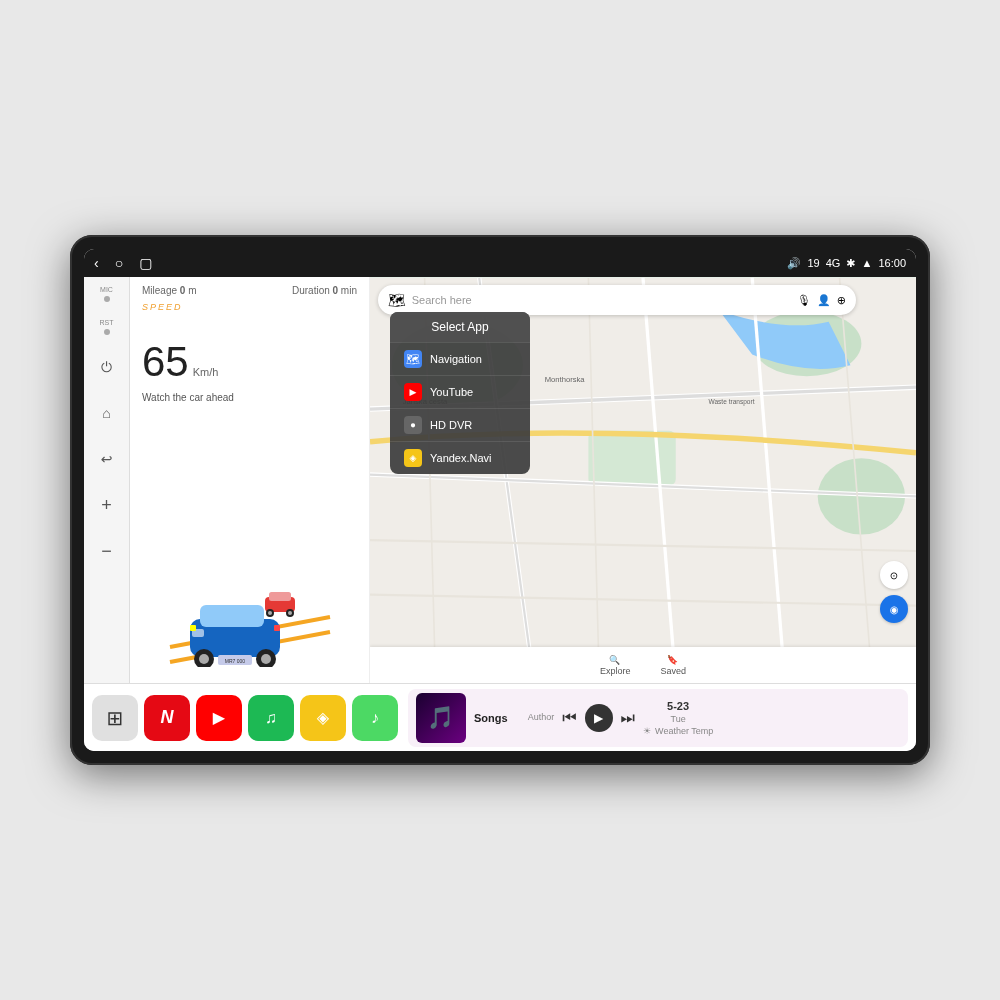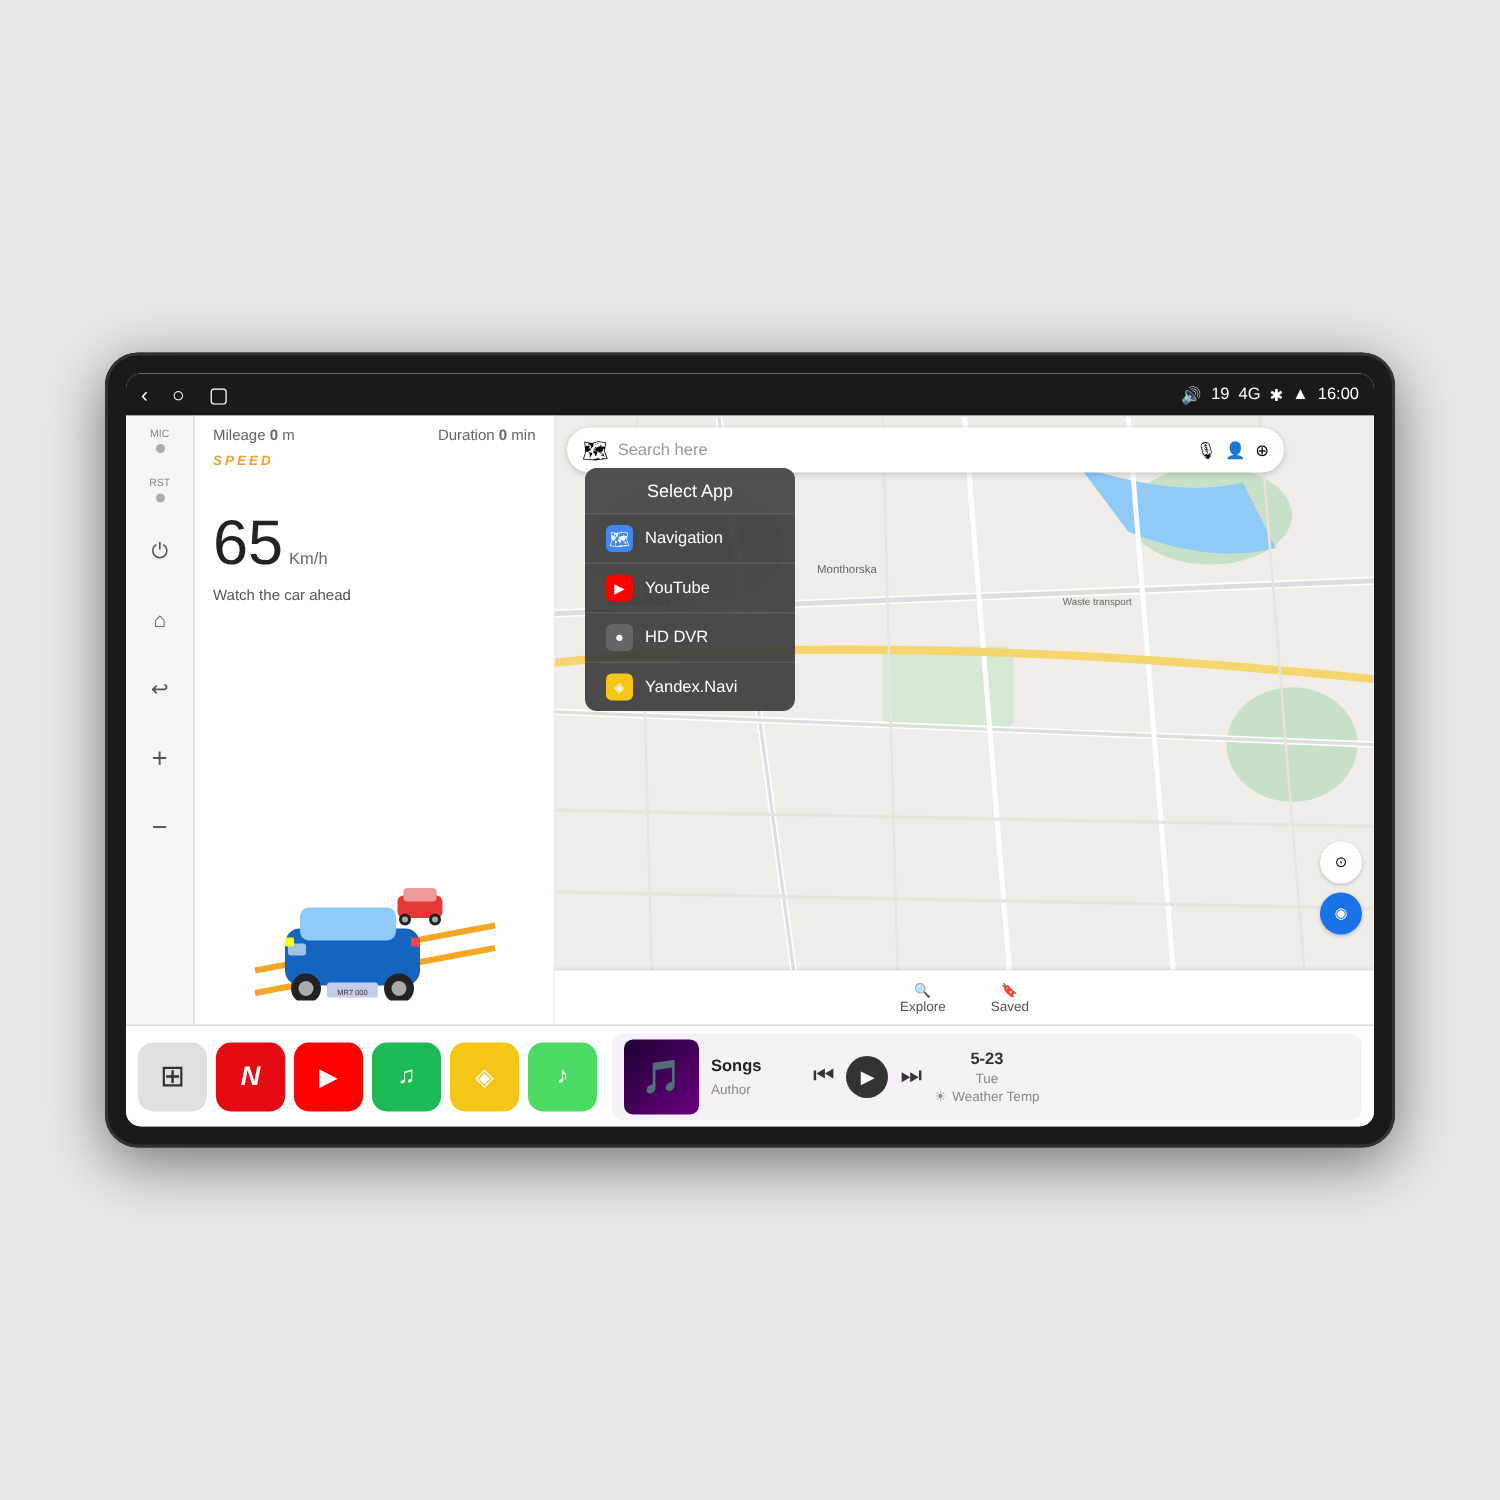--- a/index.html
+++ b/index.html
@@ -108,21 +108,21 @@
     .mileage-row {
       display: flex;
       justify-content: space-between;
       font-size: 10px;
       color: #666;
     }
     .speed-label {
       font-size: 9px;
       color: #f0a030;
       font-style: italic;
-      font-weight: bold;
+      font-weight: normal;
       letter-spacing: 2px;
     }
     .speed-display {
       display: flex;
       align-items: baseline;
       gap: 4px;
     }
     .speed-number {
       font-size: 42px;
       font-weight: 300;
@@ -304,22 +304,22 @@
       border-radius: 6px;
       background: linear-gradient(135deg, #1a0030, #6b0080);
       display: flex;
       align-items: center;
       justify-content: center;
       font-size: 22px;
       flex-shrink: 0;
     }
     .music-info {
       display: flex;
-      flex-direction: column;
-      gap: 4px;
+      flex-direction: row;
+      gap: 20px;
       min-width: 60px;
     }
     .music-title {
       font-size: 11px;
       font-weight: bold;
       color: #222;
     }
     .music-artist {
       font-size: 9px;
       color: #888;

